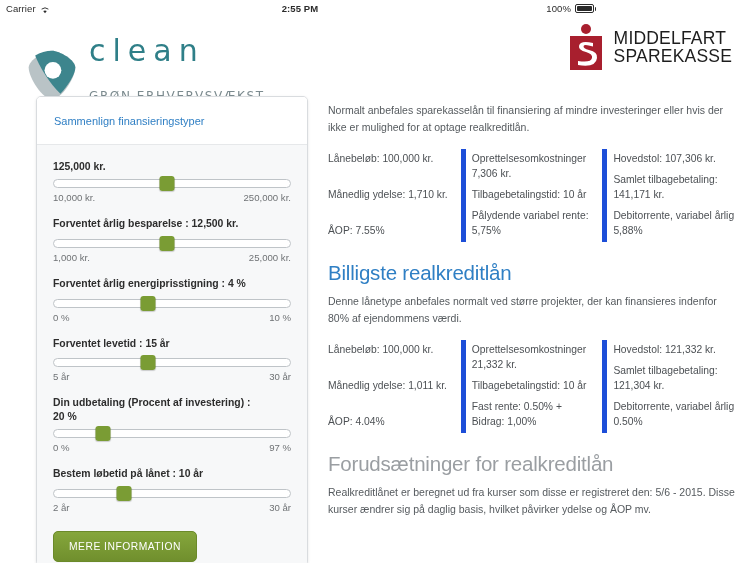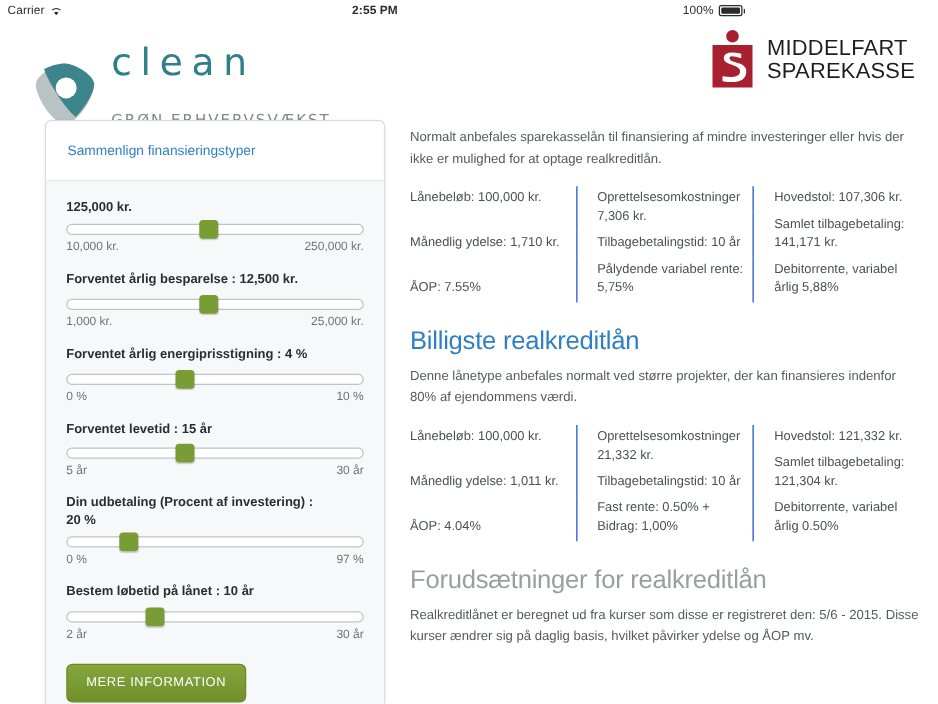--- a/index.html
+++ b/index.html
@@ -88,21 +88,21 @@
   .right { position: absolute; left: 328px; top: 14px; width: 410px; }
   .sec-title {
     font-size: 20.5px; color: #2f7fc4; font-weight: 400; letter-spacing: -.2px;
     line-height: 1.15; margin-bottom: 9px;
   }
   .sec-title.muted { color: #9a9ea2; }
   .sec-desc { font-size: 10.5px; color: #555a5e; line-height: 1.62; margin-bottom: 13px; }
   .grid3 { display: grid; grid-template-columns: 1fr 1.07fr 1.07fr; gap: 0 6px; }
   .col { display: flex; flex-direction: column; justify-content: space-between; }
   .cell { font-size: 10.3px; color: #4c5054; line-height: 1.45; padding: 3px 0; }
-  .col.bar .cell { padding-left: 16px; border-left: 1px solid #1d4ed8; }
+  .col.bar .cell { padding-left: 6px; border-left: 5px solid #1d4ed8; }
   .section { margin-bottom: 19px; }
   .section.assump { margin-bottom: 0; }
 </style>
 </head>
 <body>
 
 <div id="app">
 
   <div class="statusbar">
     <div class="sb-left">

